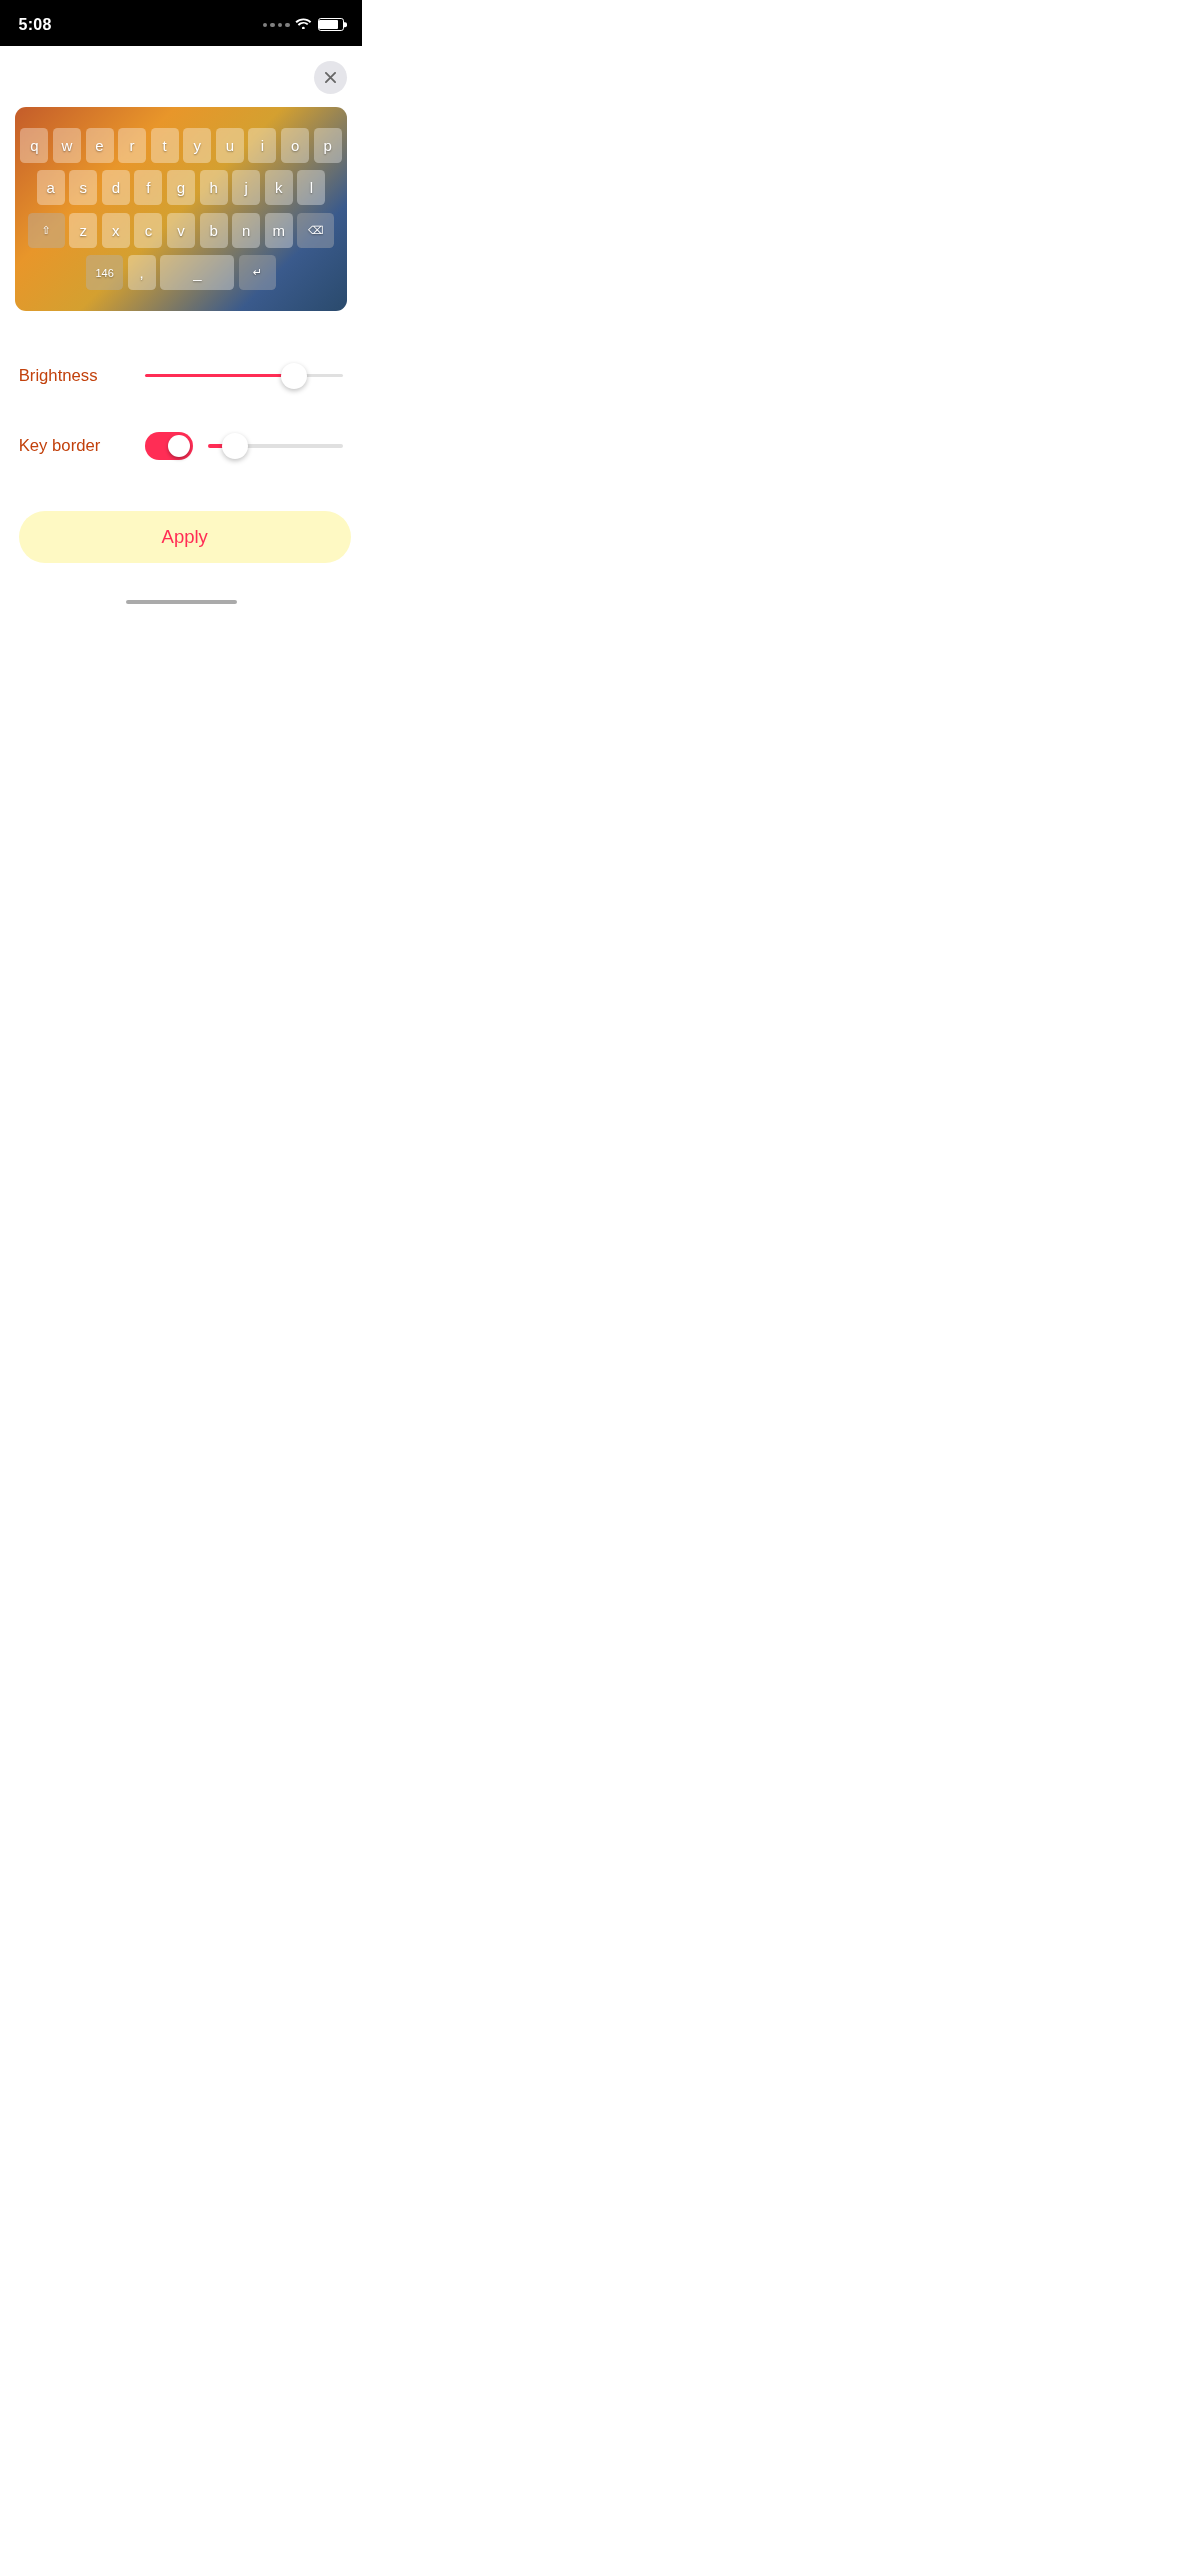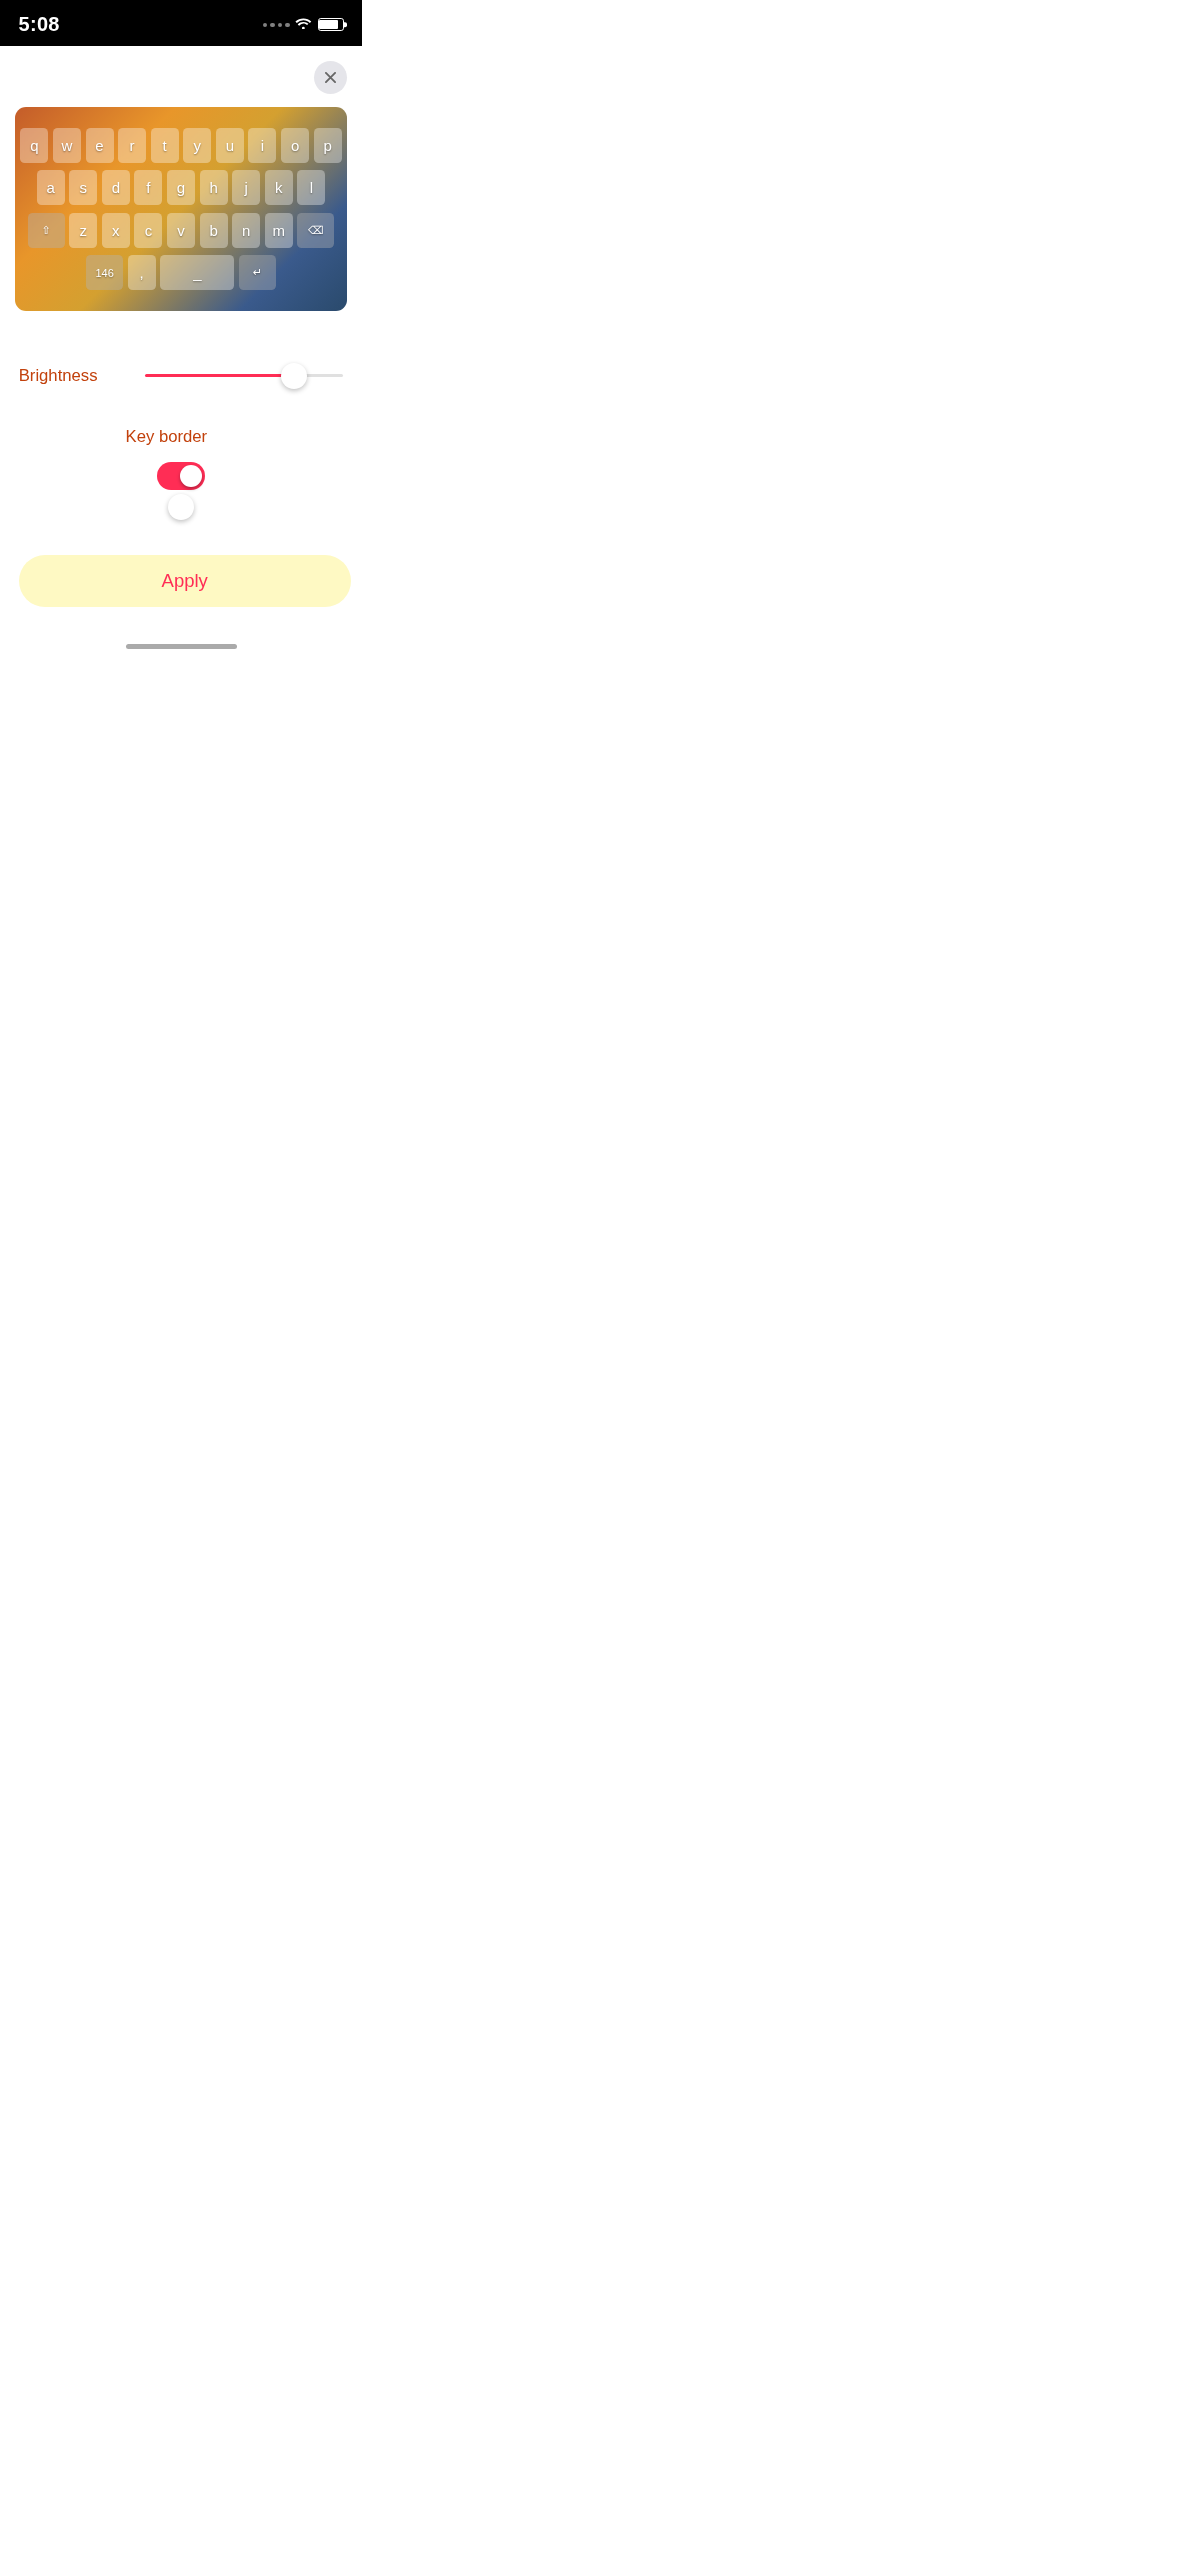--- a/index.html
+++ b/index.html
@@ -17,21 +17,21 @@
     .status-bar {
       background: #000;
       color: #fff;
       display: flex;
       align-items: center;
       justify-content: space-between;
       padding: 11px 18.5px 7.4px;
       height: 46px;
     }
     .status-time {
-      font-size: 20px;
+      font-size: 16px;
       font-weight: 600;
       letter-spacing: 0.3px;
     }
     .status-icons {
       display: flex;
       align-items: center;
       gap: 5.6px;
     }
     .signal-dots {
       display: flex; gap: 2.8px; align-items: flex-end;
@@ -257,21 +257,20 @@
       align-items: center;
       gap: 15px;
       padding: 16.7px 0;
     }
 
     .key-border-row {
       display: flex;
       align-items: center;
       gap: 15px;
       padding: 16.7px 0;
-      flex-direction: column;
     }
   </style>
 </head>
 <body>
 
 <div class="status-bar">
   <span class="status-time">5:08</span>
   <div class="status-icons">
     <div class="signal-dots">
       <div class="signal-dot"></div>

